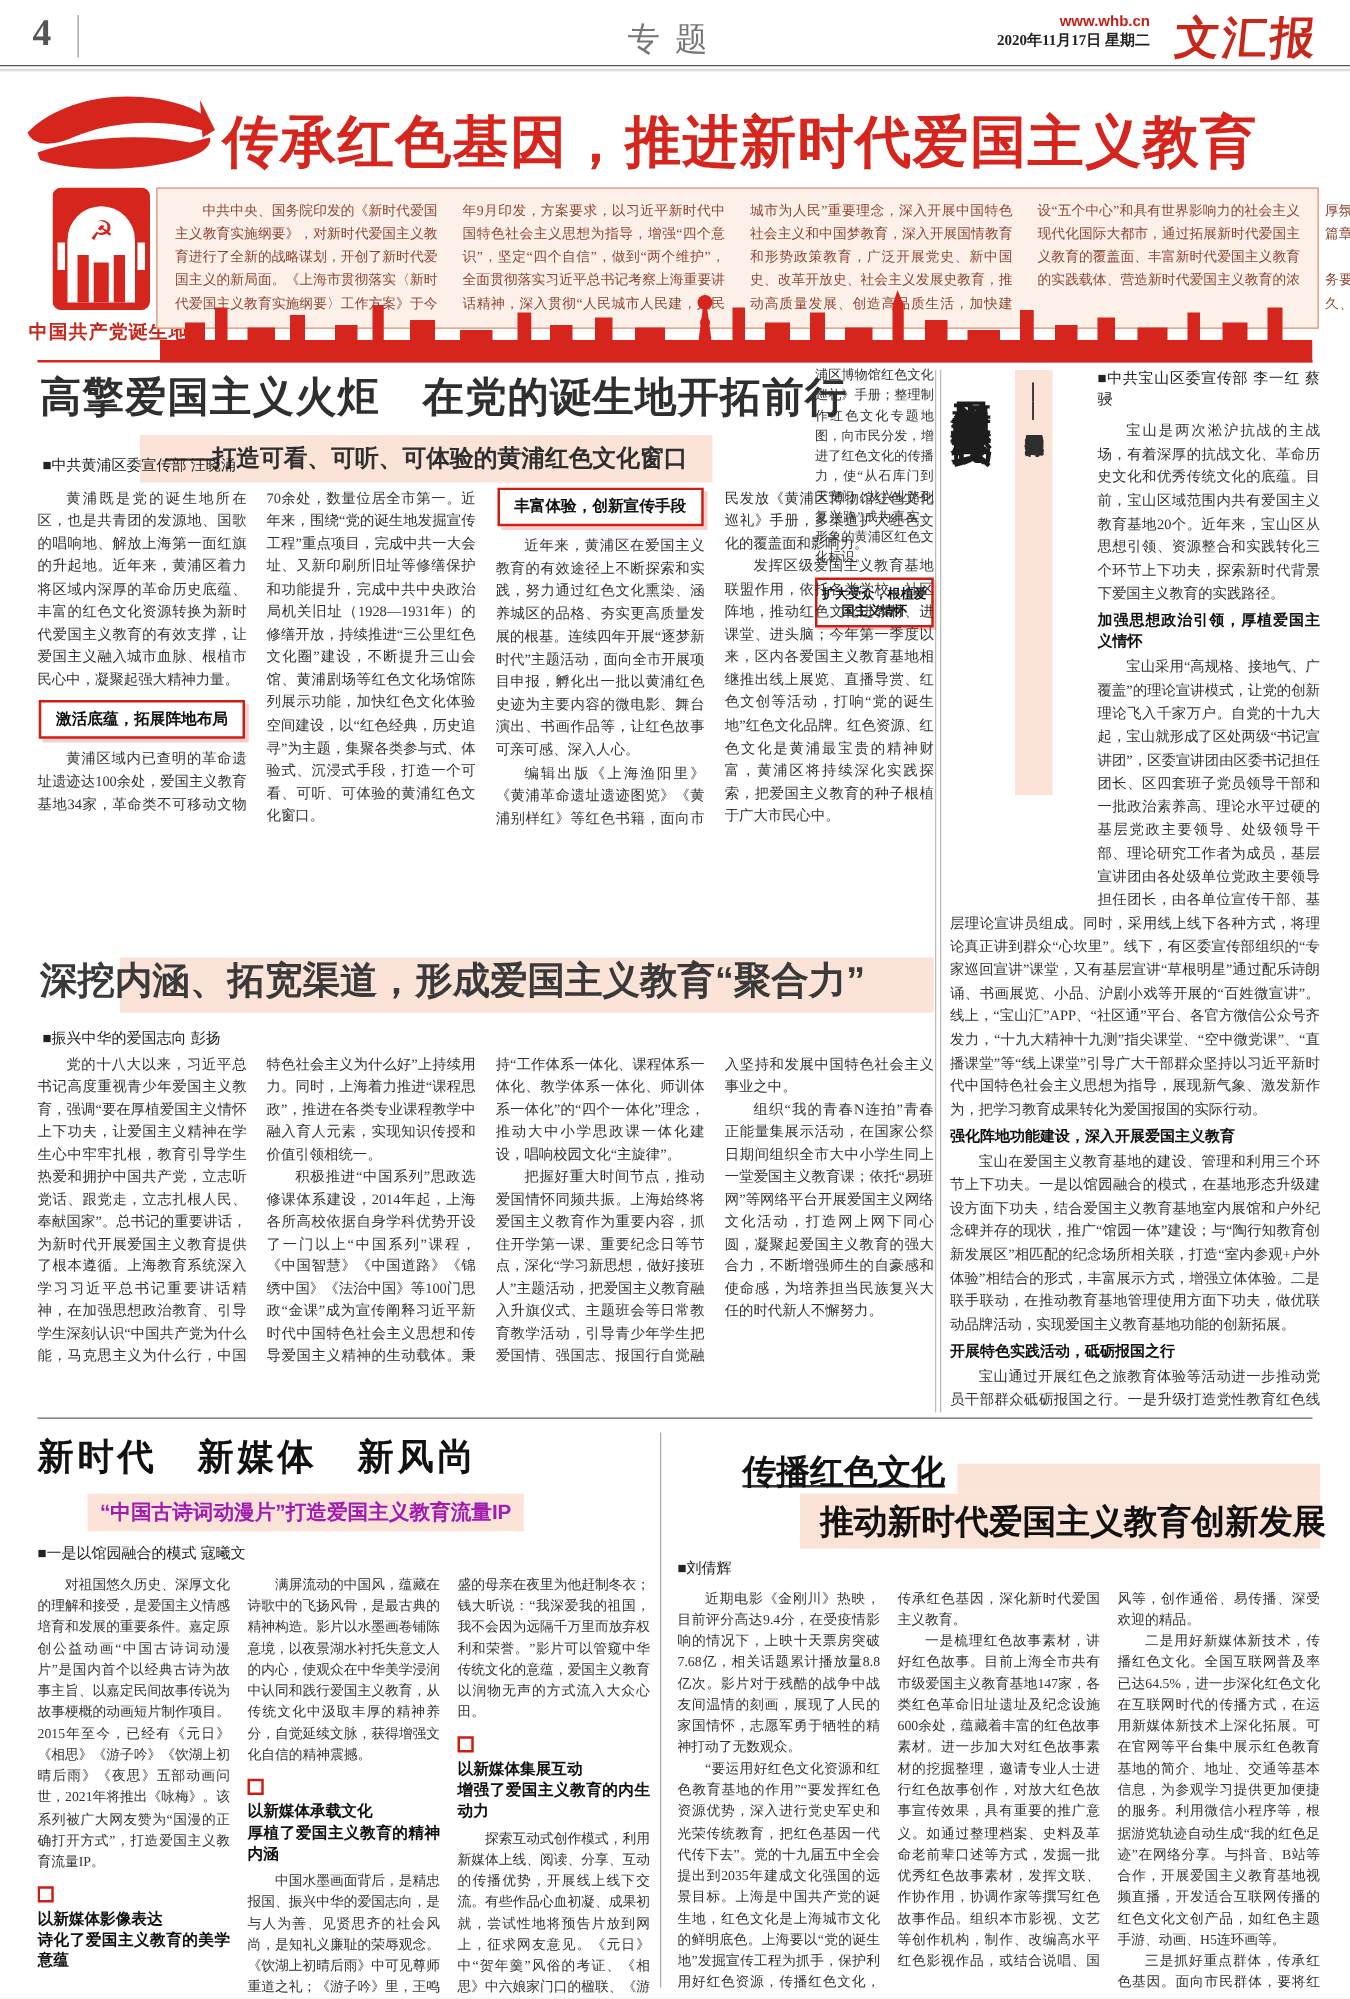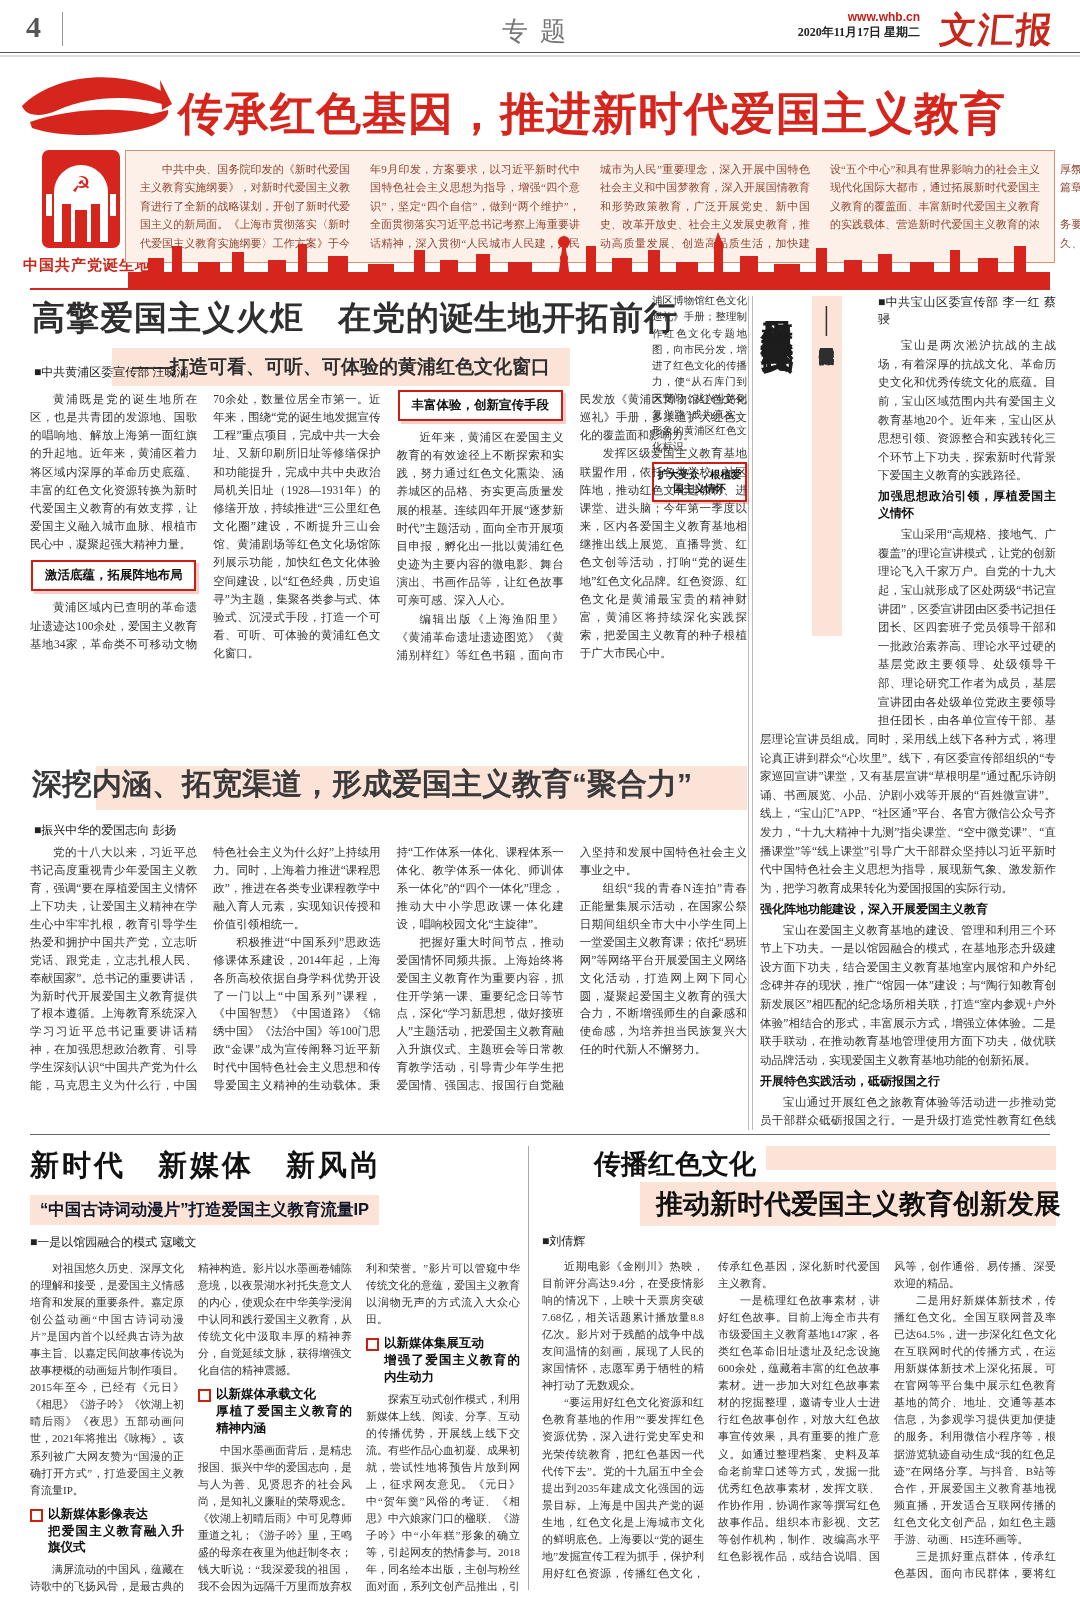--- a/index.html
+++ b/index.html
@@ -38,21 +38,21 @@
   
   .byline{font:12px "Liberation Sans",sans-serif;color:#222;}
   .flow{text-align:justify;overflow:hidden;}
   .flow .para{margin:0;text-indent:2em;}
   .flow .box-head{break-inside:avoid;border:2px solid #cf1d12;background:#fff;
         box-shadow:3px 3px 0 rgba(214,37,28,.22);font:bold 12.5px "Liberation Sans",sans-serif;
         color:#111;text-align:center;text-indent:0;padding:5px 2px;margin:7px 1px;}
   .flow .bold-head{break-inside:avoid;font:bold 12px "Liberation Sans",sans-serif;color:#111;
         text-indent:0;margin:3px 0;}
   .flow .icon-head{break-inside:avoid;display:flex;gap:5px;align-items:flex-start;
-        font:bold 12.5px "Liberation Sans",sans-serif;color:#111;text-indent:0;margin:7px 0 5px;line-height:1.35;}
+        font:bold 12.5px "Liberation Sans",sans-serif;color:#111;text-indent:0;margin:7px 0 5px;line-height:1.35;flex-direction:column;}
   .flow .icon-head .red-ic{flex:none;width:9px;height:9px;border:2px solid #cf1d12;margin-top:3px;}
   
   .a1-headline{position:absolute;left:32px;top:296px;width:618px;text-align:center;
         font:bold 33px "Liberation Sans",sans-serif;color:#2f2f2f;letter-spacing:1px;white-space:nowrap;}
   .a1-subtitle-wrap{position:absolute;left:60px;top:348px;width:562px;text-align:center;}
   .a1-subtitle{display:inline-block;background:#fbe3d8;padding:6px 20px;
         font:bold 19px "Liberation Sans",sans-serif;color:#2f2f2f;}
   .a1-byline{position:absolute;left:34px;top:364px;}
   .a1-stub{position:absolute;left:652px;top:293px;width:95px;font-size:10.5px;line-height:1.55;text-align:justify;}
   .a1-stub .stubbox{border:2px solid #cf1d12;background:#fff;box-shadow:2px 2px 0 rgba(214,37,28,.22);
@@ -72,26 +72,26 @@
   .a3 .vwrap{float:left;width:106px;height:420px;display:flex;gap:18px;margin:2px 12px 6px 0;}
   .a3 .vhead{writing-mode:vertical-rl;font:bold 32px "Liberation Sans",sans-serif;color:#1d1d1d;
         line-height:1.05;height:416px;}
   .a3 .vsub{writing-mode:vertical-rl;background:#fbe3d8;font:bold 15px "Liberation Sans",sans-serif;
         color:#2f2f2f;padding:10px 6px;height:320px;line-height:1.2;}
   .a3 .byline{display:block;margin:0 0 8px 0;}
   
   .a4{position:absolute;left:30px;top:1142px;width:490px;height:452px;}
   .a4-headline{font:bold 29px "Liberation Sans",sans-serif;color:#111;letter-spacing:3px;margin-top:4px;white-space:nowrap;}
   .a4-subtitle{display:inline-block;background:#fbe3d8;padding:4px 10px;margin-top:9px;
-        font:bold 16.5px "Liberation Sans",sans-serif;color:#0f172a;}
+        font:bold 16.5px "Liberation Sans",sans-serif;color:#a21caf;margin-left:40px;}
   .a4 .byline{display:block;margin-top:9px;}
   .a4-body{margin-top:9px;height:344px;column-count:3;column-gap:14px;font-size:11px;line-height:1.55;}
   
   .a5{position:absolute;left:542px;top:1142px;width:514px;height:452px;}
-  .a5-h1{display:flex;align-items:flex-start;margin-top:4px;}
+  .a5-h1{display:flex;align-items:flex-end;margin-top:17px;text-decoration:underline;}
   .a5-h1 .t{font:bold 27px "Liberation Sans",sans-serif;color:#111;margin-left:52px;white-space:nowrap;}
   .a5-h1 .band{flex:1;height:24px;background:#fbe3d8;margin-left:10px;}
   .a5-h2{background:#fbe3d8;margin-left:98px;padding:4px 16px;
         font:bold 27px "Liberation Sans",sans-serif;color:#111;white-space:nowrap;}
   .a5 .byline{display:block;margin-top:7px;}
   .a5-body{margin-top:8px;height:330px;column-count:3;column-gap:14px;font-size:11px;line-height:1.55;}
 </style>
 </head>
 <body>
 
@@ -228,21 +228,21 @@
   <div class="a4">
     <div class="a4-headline">新时代　新媒体　新风尚</div>
     <div><span class="a4-subtitle">“中国古诗词动漫片”打造爱国主义教育流量IP</span></div>
     <span class="byline">■一是以馆园融合的模式 寇曦文</span>
     <div class="a4-body flow">
         <div class="para">对祖国悠久历史、深厚文化的理解和接受，是爱国主义情感培育和发展的重要条件。嘉定原创公益动画“中国古诗词动漫片”是国内首个以经典古诗为故事主旨、以嘉定民间故事传说为故事梗概的动画短片制作项目。2015年至今，已经有《元日》《相思》《游子吟》《饮湖上初晴后雨》《夜思》五部动画问世，2021年将推出《咏梅》。该系列被广大网友赞为“国漫的正确打开方式”，打造爱国主义教育流量IP。</div>
         <div class="icon-head">
           <span class="red-ic"></span>
           <span>
             <span style="display: block;">以新媒体影像表达</span>
-            <span style="display: block;">把爱国主义教育融入升旗仪式</span>
+            <span style="display: block;">诗化了爱国主义教育的美学意蕴</span>
           </span>
         </div>
         <div class="para">满屏流动的中国风，蕴藏在诗歌中的飞扬风骨，是最古典的精神构造。影片以水墨画卷铺陈意境，以夜景湖水衬托失意文人的内心，使观众在中华美学浸润中认同和践行爱国主义教育，从传统文化中汲取丰厚的精神养分，自觉延续文脉，获得增强文化自信的精神震撼。</div>
         <div class="icon-head">
           <span class="red-ic"></span>
           <span>
             <span style="display: block;">以新媒体承载文化</span>
             <span style="display: block;">厚植了爱国主义教育的精神内涵</span>
           </span>
         </div>

